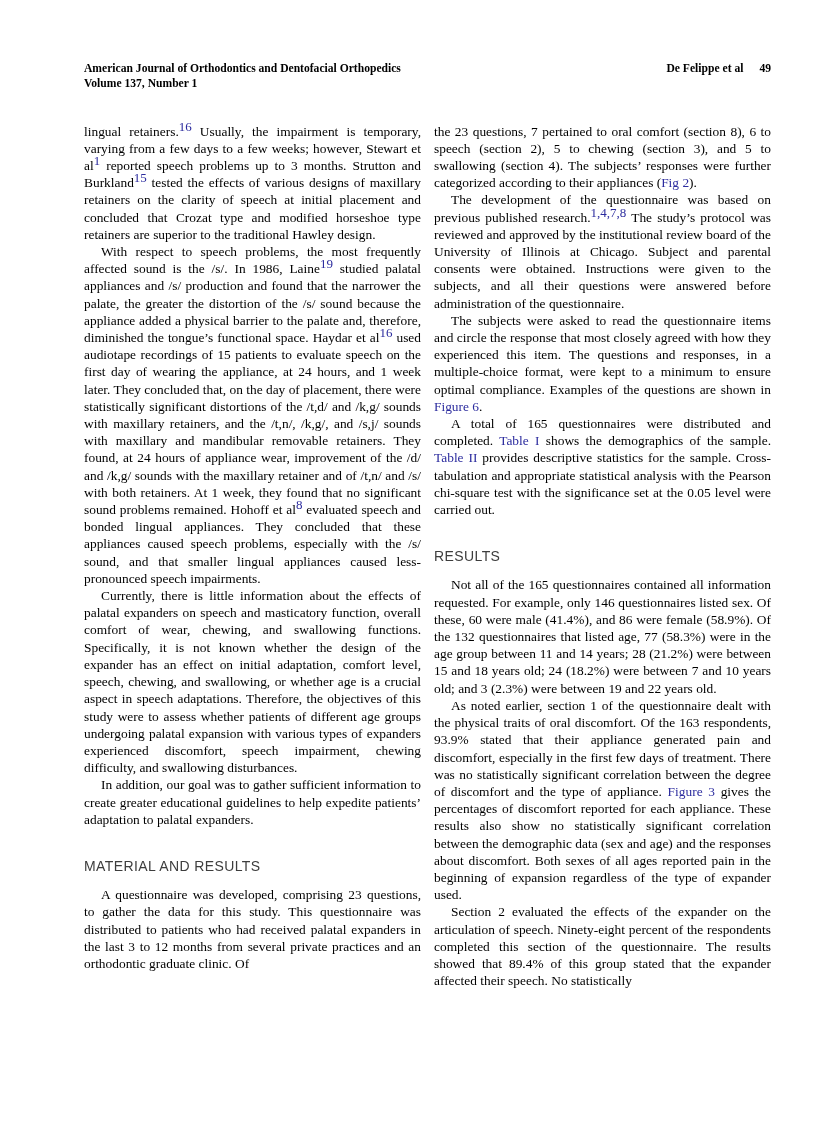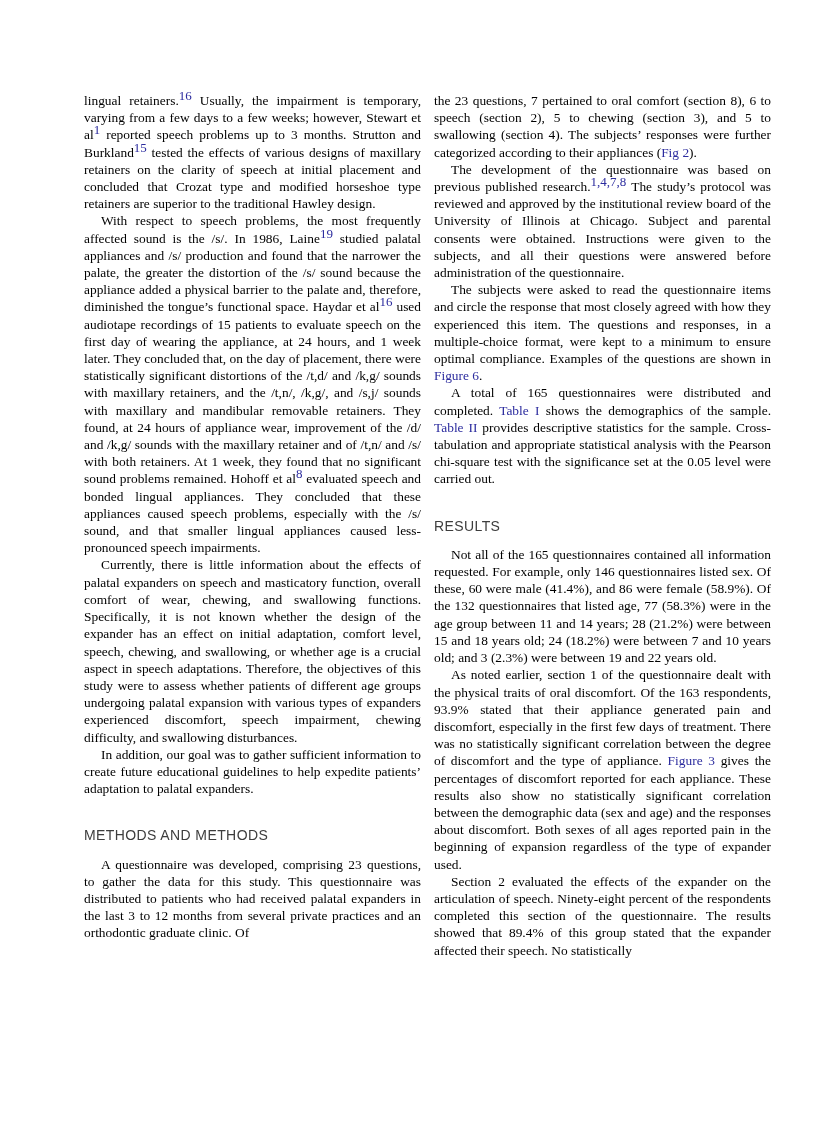--- a/index.html
+++ b/index.html
@@ -21,27 +21,36 @@
     letter-spacing:0.4px;color:#3d3d3d;margin:30px 0 11px 0;text-align:left;
     text-indent:0;}
   sup.ref{color:var(--link,#2b2b9e);font-size:13px;line-height:0;
     vertical-align:super;}
   .xref{color:var(--link,#2b2b9e);}
 </style>
 </head>
 <body>
 
 <div class="page">
+  <div class="header">
+    <div class="header-left">
+      <div>American Journal of Orthodontics and Dentofacial Orthopedics</div>
+      <div>Volume 137, Number 1</div>
+    </div>
+    <div class="header-right">
+      <span>De Felippe et al</span><span class="page-num">49</span>
+    </div>
+  </div>
   <div class="columns">
     <div class="col" id="col-left">
         <p class="para"><span>lingual retainers.</span><sup class="ref">16</sup><span> Usually, the impairment is temporary, varying from a few days to a few weeks; however, Stewart et al</span><sup class="ref">1</sup><span> reported speech problems up to 3 months. Strutton and Burkland</span><sup class="ref">15</sup><span> tested the effects of various designs of maxillary retainers on the clarity of speech at initial placement and concluded that Crozat type and modified horseshoe type retainers are superior to the traditional Hawley design.</span></p>
         <p class="para indent"><span>With respect to speech problems, the most frequently affected sound is the /s/. In 1986, Laine</span><sup class="ref">19</sup><span> studied palatal appliances and /s/ production and found that the narrower the palate, the greater the distortion of the /s/ sound because the appliance added a physical barrier to the palate and, therefore, diminished the tongue’s functional space. Haydar et al</span><sup class="ref">16</sup><span> used audiotape recordings of 15 patients to evaluate speech on the first day of wearing the appliance, at 24 hours, and 1 week later. They concluded that, on the day of placement, there were statistically significant distortions of the /t,d/ and /k,g/ sounds with maxillary retainers, and the /t,n/, /k,g/, and /s,j/ sounds with maxillary and mandibular removable retainers. They found, at 24 hours of appliance wear, improvement of the /d/ and /k,g/ sounds with the maxillary retainer and of /t,n/ and /s/ with both retainers. At 1 week, they found that no significant sound problems remained. Hohoff et al</span><sup class="ref">8</sup><span> evaluated speech and bonded lingual appliances. They concluded that these appliances caused speech problems, especially with the /s/ sound, and that smaller lingual appliances caused less-pronounced speech impairments.</span></p>
         <p class="para indent"><span>Currently, there is little information about the effects of palatal expanders on speech and masticatory function, overall comfort of wear, chewing, and swallowing functions. Specifically, it is not known whether the design of the expander has an effect on initial adaptation, comfort level, speech, chewing, and swallowing, or whether age is a crucial aspect in speech adaptations. Therefore, the objectives of this study were to assess whether patients of different age groups undergoing palatal expansion with various types of expanders experienced discomfort, speech impairment, chewing difficulty, and swallowing disturbances.</span></p>
-        <p class="para indent"><span>In addition, our goal was to gather sufficient information to create future educational guidelines to help expedite patients’ adaptation to palatal expanders.</span></p>
-        <div class="section-heading">METHODS AND METHODS</div>
+        <p class="para indent"><span>In addition, our goal was to gather sufficient information to create greater educational guidelines to help expedite patients’ adaptation to palatal expanders.</span></p>
+        <div class="section-heading">MATERIAL AND RESULTS</div>
         <p class="para indent"><span>A questionnaire was developed, comprising 23 questions, to gather the data for this study. This questionnaire was distributed to patients who had received palatal expanders in the last 3 to 12 months from several private practices and an orthodontic graduate clinic. Of</span></p>
       </div>
     <div class="col" id="col-right">
         <p class="para"><span>the 23 questions, 7 pertained to oral comfort (section 8), 6 to speech (section 2), 5 to chewing (section 3), and 5 to swallowing (section 4). The subjects’ responses were further categorized according to their appliances (</span><span class="xref">Fig 2</span><span>).</span></p>
         <p class="para indent"><span>The development of the questionnaire was based on previous published research.</span><sup class="ref">1,4,7,8</sup><span> The study’s protocol was reviewed and approved by the institutional review board of the University of Illinois at Chicago. Subject and parental consents were obtained. Instructions were given to the subjects, and all their questions were answered before administration of the questionnaire.</span></p>
         <p class="para indent"><span>The subjects were asked to read the questionnaire items and circle the response that most closely agreed with how they experienced this item. The questions and responses, in a multiple-choice format, were kept to a minimum to ensure optimal compliance. Examples of the questions are shown in </span><span class="xref">Figure 6</span><span>.</span></p>
         <p class="para indent"><span>A total of 165 questionnaires were distributed and completed. </span><span class="xref">Table I</span><span> shows the demographics of the sample. </span><span class="xref">Table II</span><span> provides descriptive statistics for the sample. Cross-tabulation and appropriate statistical analysis with the Pearson chi-square test with the significance set at the 0.05 level were carried out.</span></p>
         <div class="section-heading">RESULTS</div>
         <p class="para indent"><span>Not all of the 165 questionnaires contained all information requested. For example, only 146 questionnaires listed sex. Of these, 60 were male (41.4%), and 86 were female (58.9%). Of the 132 questionnaires that listed age, 77 (58.3%) were in the age group between 11 and 14 years; 28 (21.2%) were between 15 and 18 years old; 24 (18.2%) were between 7 and 10 years old; and 3 (2.3%) were between 19 and 22 years old.</span></p>
         <p class="para indent"><span>As noted earlier, section 1 of the questionnaire dealt with the physical traits of oral discomfort. Of the 163 respondents, 93.9% stated that their appliance generated pain and discomfort, especially in the first few days of treatment. There was no statistically significant correlation between the degree of discomfort and the type of appliance. </span><span class="xref">Figure 3</span><span> gives the percentages of discomfort reported for each appliance. These results also show no statistically significant correlation between the demographic data (sex and age) and the responses about discomfort. Both sexes of all ages reported pain in the beginning of expansion regardless of the type of expander used.</span></p>

